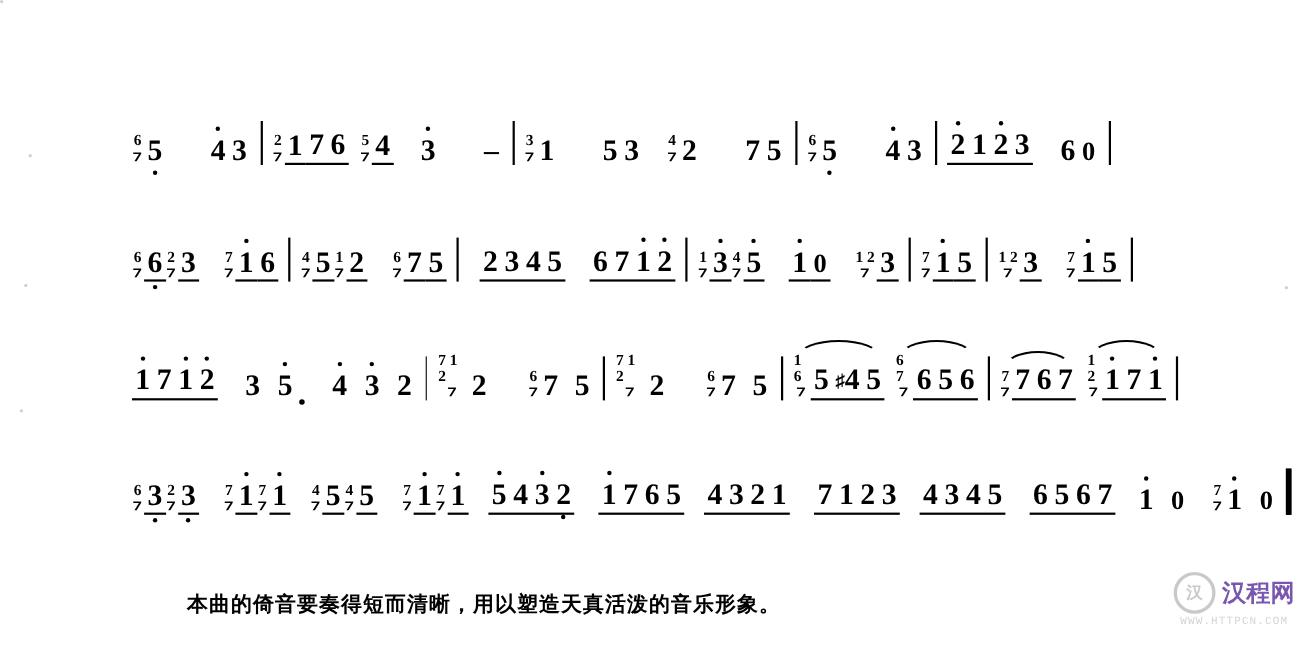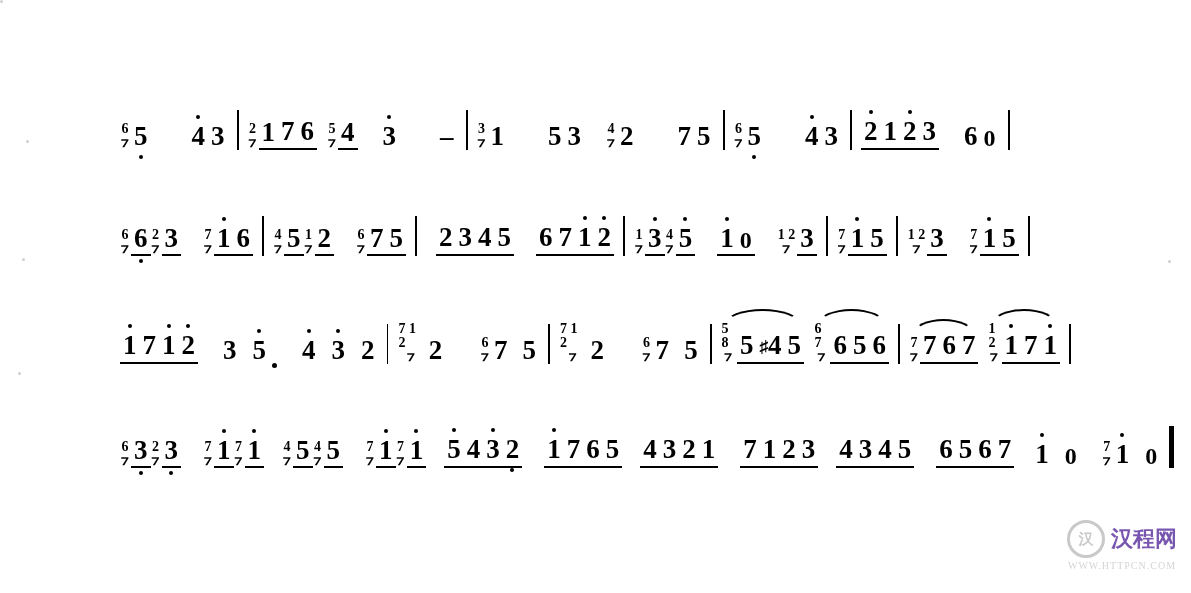--- a/index.html
+++ b/index.html
@@ -195,21 +195,21 @@
     font-weight: 700;
     font-family: "DejaVu Sans", sans-serif;
   }
   .watermark .wm-name {
     font-family: "DejaVu Sans", sans-serif;
     font-size: 22px;
     font-weight: 700;
     color: #4c1d95;
   }
   .watermark .wm-url {
-    font-family: Liberation Serif, serif;
+    font-family: Liberation Mono, monospace;
     font-size: 10px;
     color: #c6c6c6;
     letter-spacing: 1px;
     margin-top: 2px;
   }
 
   
   .speck {
     position: absolute;
     width: 3px; height: 3px;
@@ -574,21 +574,21 @@
       <span class="spacer-s"></span>
       <span class="note">5</span>
     </div>
 
     <div class="barline"></div>
 
     <div class="measure">
       <span class="slur">
         <div class="grace">
           <div class="row">
-              <span class="gn nb">5 8</span>
+              <span class="gn nb">1 6</span>
             </div>
           <div class="row">
               <span class="gn nb">⁊</span>
             </div>
         </div>
         <span class="grp u1">
           <span class="note">5</span>
           <span class="note"><span class="sharp">♯</span>4</span>
           <span class="note">5</span>
         </span>
@@ -804,20 +804,21 @@
           </div>
       </div>
       <span class="note dot-above">1</span>
       <span class="spacer-s"></span>
       <span class="note rest">0</span>
     </div>
 
     <div class="barline final"></div>
   </div>
 
+  <div class="caption">本曲的倚音要奏得短而清晰，用以塑造天真活泼的音乐形象。</div>
 
   <div class="watermark">
     <div class="wm-row">
       <span class="wm-logo">汉</span>
       <span class="wm-name">汉程网</span>
     </div>
     <div class="wm-url">WWW.HTTPCN.COM</div>
   </div>
 
   <div class="speck" style="left:26px;  top:140px;"></div>

